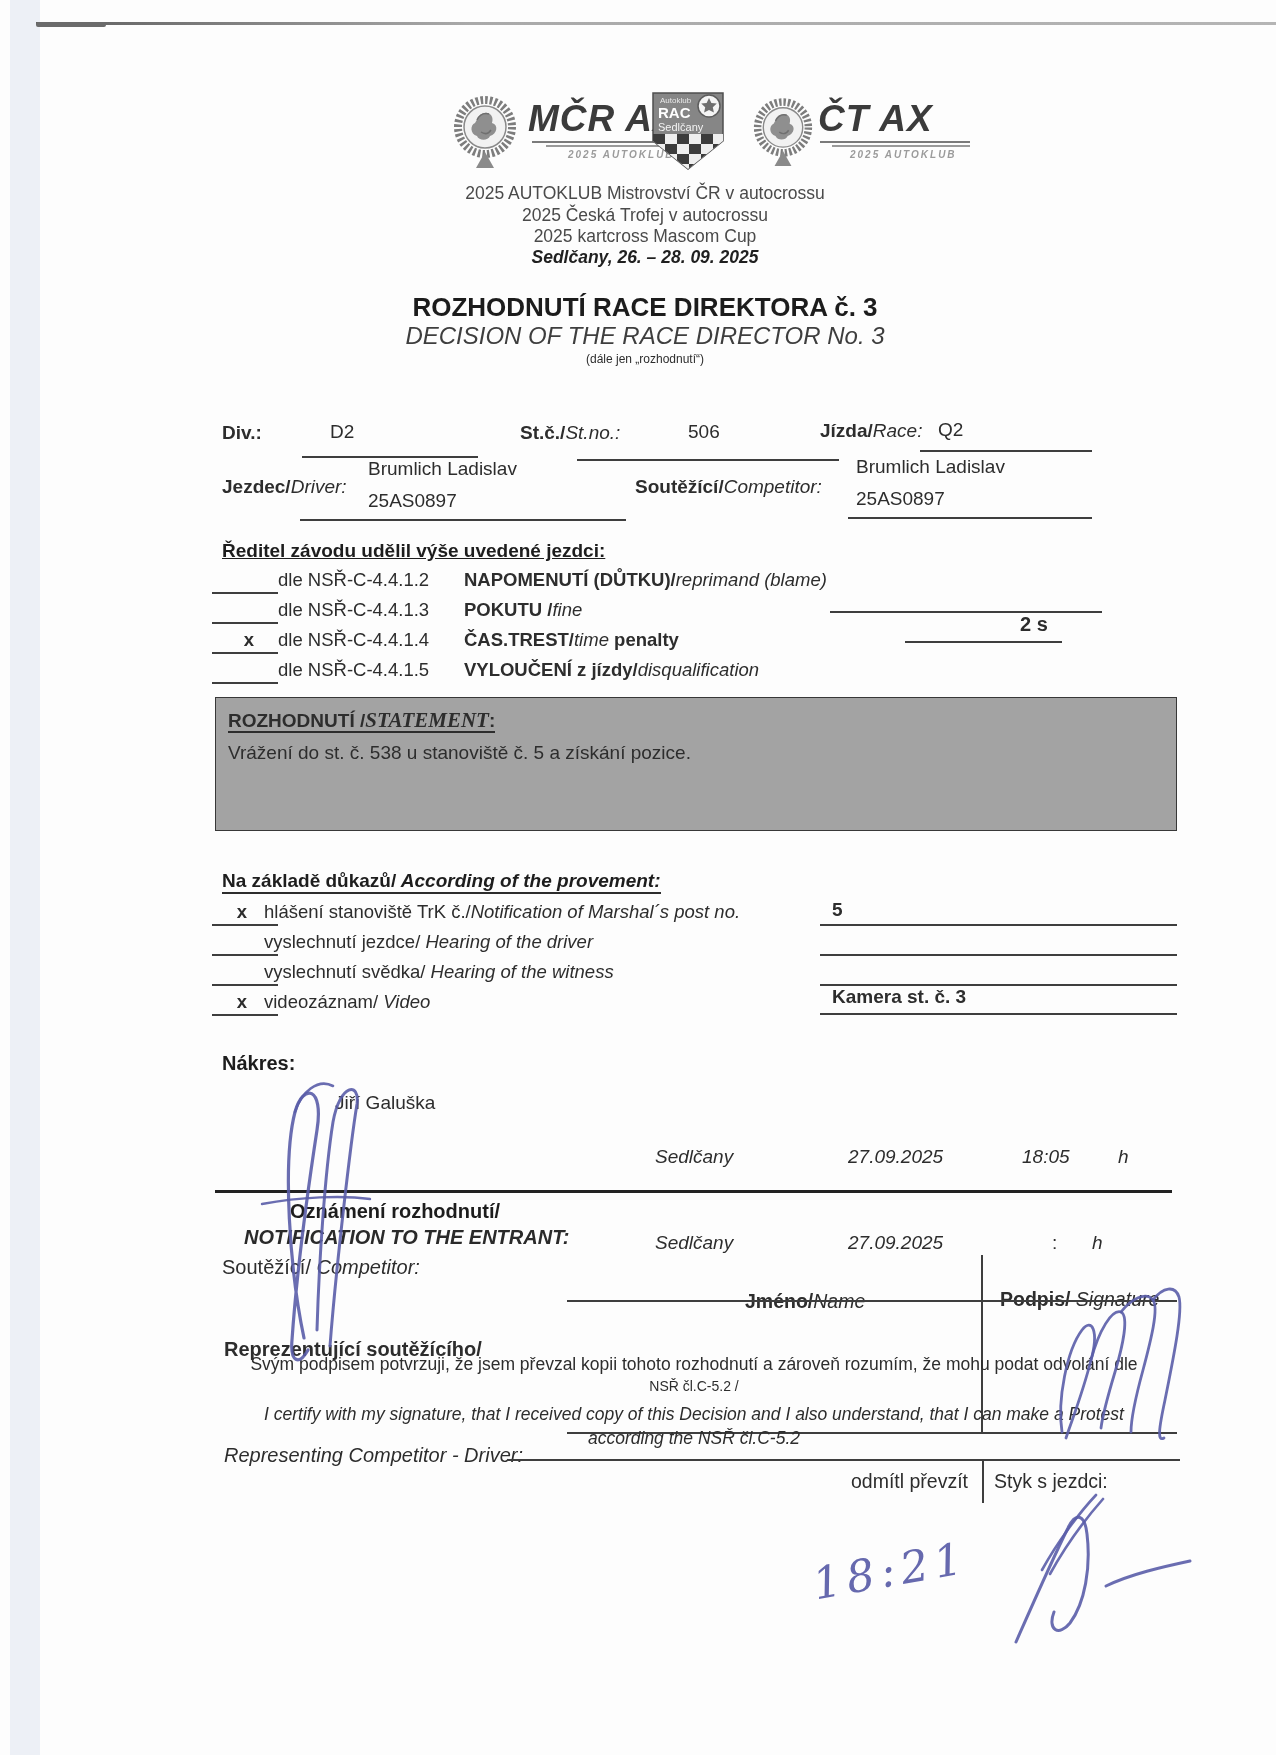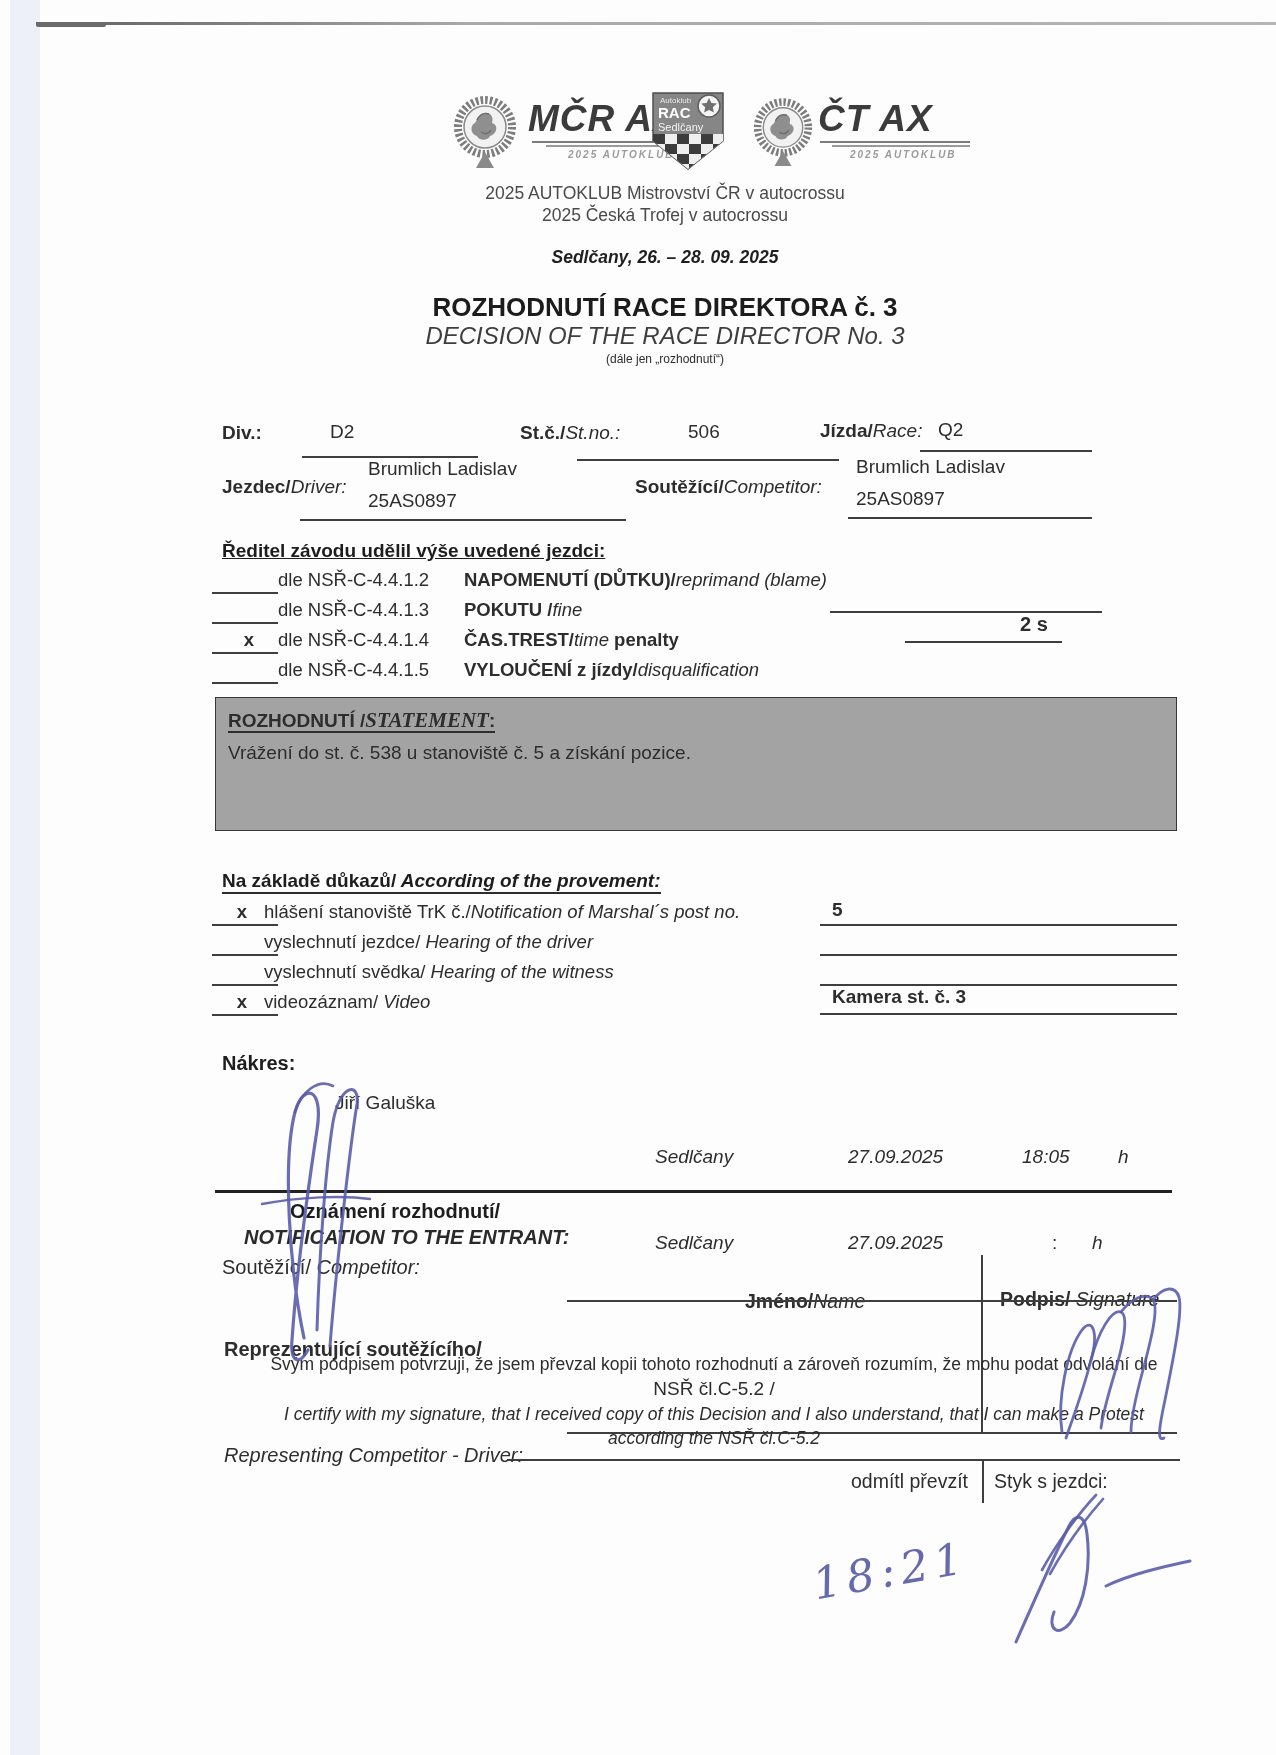--- a/index.html
+++ b/index.html
@@ -1,21 +1,21 @@
 <!DOCTYPE html>
 <html><head>
 <meta charset="utf-8">
 <style>
   html,body{margin:0;padding:0;background:#ffffff;}
   .page{position:relative;width:1276px;height:1755px;background:#fdfdfd;overflow:hidden;
         font-family:"Liberation Sans",sans-serif;color:#2d2d2d;}
   .abs{position:absolute;}
   .b{font-weight:bold;}
   .i{font-style:italic;}
-  .c{text-align:center;margin-left:20px;}
+  .c{text-align:center;}
   .nw{white-space:nowrap;}
   .gray{color:#4a4a4a;}
   .hline{position:absolute;background:#3e3e3e;height:1.5px;}
   .vline{position:absolute;background:#3e3e3e;width:1.5px;}
   .t19{font-size:19px;}
   .t20{font-size:20px;}
   .serifit{font-family:"Liberation Serif",serif;font-style:italic;font-weight:bold;}
   .underl{border-bottom:2px solid #2d2d2d;padding-bottom:1px;}
   .prow{position:absolute;left:220px;width:900px;display:flex;align-items:baseline;font-size:18.5px;}
   .pcheck{width:58px;text-align:center;font-weight:bold;flex:0 0 58px;}
@@ -87,20 +87,21 @@
     <path d="M25,24 q4,-8 12,-6 M29,36 q6,4 10,-2" stroke="#6f6f6f" stroke-width="1.5" fill="none"></path>
     <path d="M33,56 l-9,16 h18 z" fill="#8a8a8a"></path>
   </svg>
   <div class="abs logo-title nw" style="left:818px;top:98px;">ČT AX</div>
   <div class="speedline" style="left:820px;top:141px;width:150px;"></div>
   <div class="speedline" style="left:832px;top:145px;width:138px;background:#9a9a9a;"></div>
   <div class="abs logo-sub nw" style="left:850px;top:149px;">2025 AUTOKLUB</div>
 
   <div class="abs c nw gray" style="left:245px;top:183px;width:800px;font-size:17.5px;">2025 AUTOKLUB Mistrovství ČR v autocrossu</div>
   <div class="abs c nw gray" style="left:245px;top:205px;width:800px;font-size:17.5px;">2025 Česká Trofej v autocrossu</div>
+  <div class="abs c nw gray" style="left:245px;top:226px;width:800px;font-size:17.5px;">2025 kartcross Mascom Cup</div>
   <div class="abs c nw b i" style="left:245px;top:247px;width:800px;font-size:17.5px;color:#1f1f1f;">Sedlčany, 26. – 28. 09. 2025</div>
 
   <div class="abs c nw b" style="left:245px;top:292px;width:800px;font-size:26px;color:#1c1c1c;">ROZHODNUTÍ RACE DIREKTORA č. 3</div>
   <div class="abs c nw i" style="left:245px;top:322px;width:800px;font-size:24px;color:#3e3e3e;">DECISION OF THE RACE DIRECTOR No. 3</div>
   <div class="abs c nw" style="left:245px;top:352px;width:800px;font-size:12px;">(dále jen „rozhodnutí“)</div>
 
   <div class="abs b t19 nw" style="left:222px;top:422px;">Div.:</div>
   <div class="abs t19 nw" style="left:330px;top:421px;">D2</div>
   <div class="hline" style="left:302px;top:456px;width:176px;"></div>
 
@@ -233,21 +234,21 @@
   <div class="abs t20 nw" style="left:222px;top:1256px;">
     <span>Soutěžící/</span><span class="i"> Competitor:</span>
   </div>
   <div class="hline" style="left:567px;top:1300px;width:610px;"></div>
 
   <div class="abs t20 nw" style="left:224px;top:1338px;font-weight:600;">Reprezentující soutěžícího/</div>
   <div class="abs t20 i nw" style="left:224px;top:1444px;">Representing Competitor - Driver:</div>
   <div class="hline" style="left:567px;top:1432px;width:610px;"></div>
 
   <div class="abs c nw" style="left:210px;top:1354px;width:968px;font-size:17.5px;">Svým podpisem potvrzuji, že jsem převzal kopii tohoto rozhodnutí a zároveň rozumím, že mohu podat odvolání dle</div>
-  <div class="abs c nw" style="left:210px;top:1378px;width:968px;font-size:19px;">NSŘ čl.C-5.2 /</div>
+  <div class="abs c nw" style="left:210px;top:1378px;width:968px;font-size:14px;">NSŘ čl.C-5.2 /</div>
   <div class="abs c i nw" style="left:210px;top:1404px;width:968px;font-size:17.5px;">I certify with my signature, that I received copy of this Decision and I also understand, that I can make a Protest</div>
   <div class="abs c i nw" style="left:210px;top:1428px;width:968px;font-size:17.5px;">according the NSŘ čl.C-5.2</div>
 
   <div class="hline" style="left:507px;top:1459px;width:673px;"></div>
   <div class="vline" style="left:982px;top:1459px;height:44px;"></div>
   <div class="abs nw" style="left:760px;top:1470px;width:208px;text-align:right;font-size:19.5px;">odmítl převzít</div>
   <div class="abs nw" style="left:994px;top:1470px;font-size:19.5px;">Styk s jezdci:</div>
 
   <div class="abs handtime nw" style="left:812px;top:1545px;">18:21</div>
 

